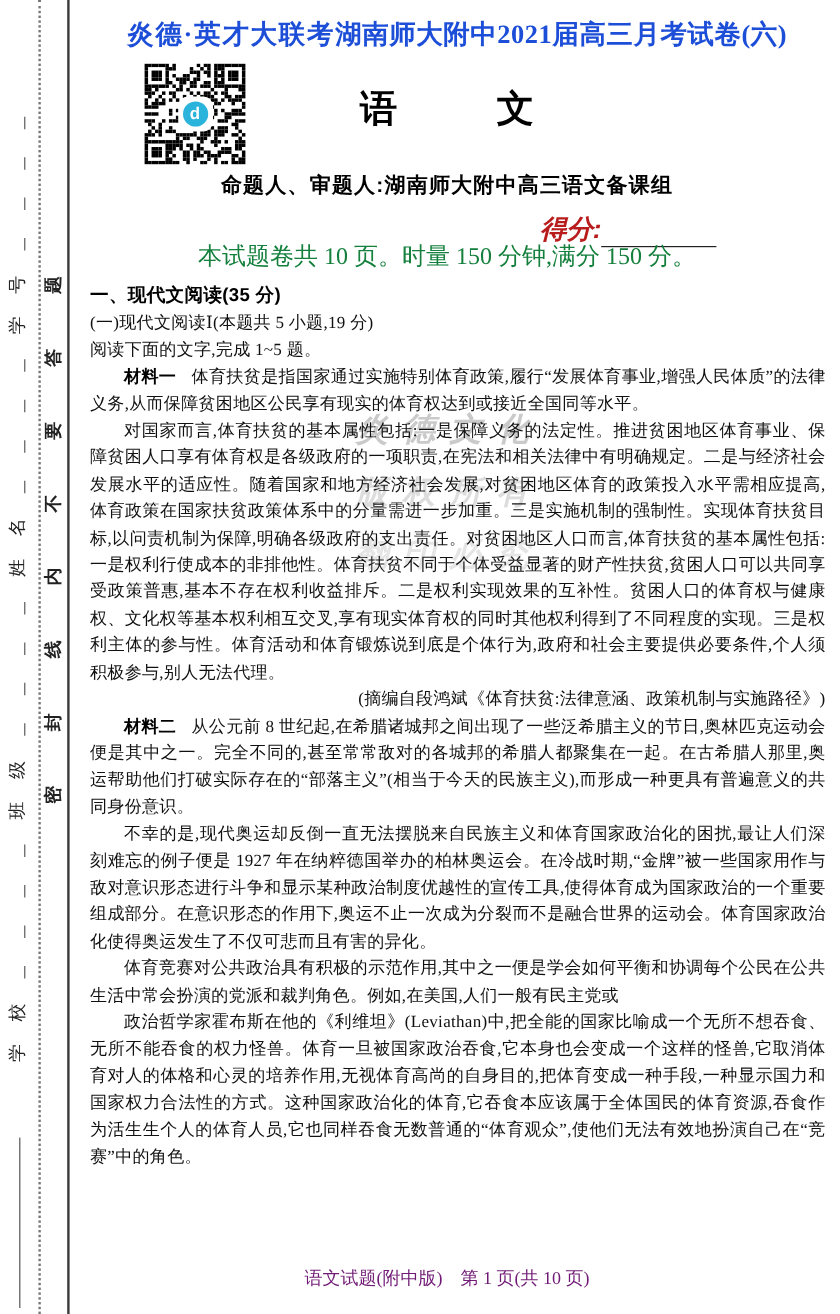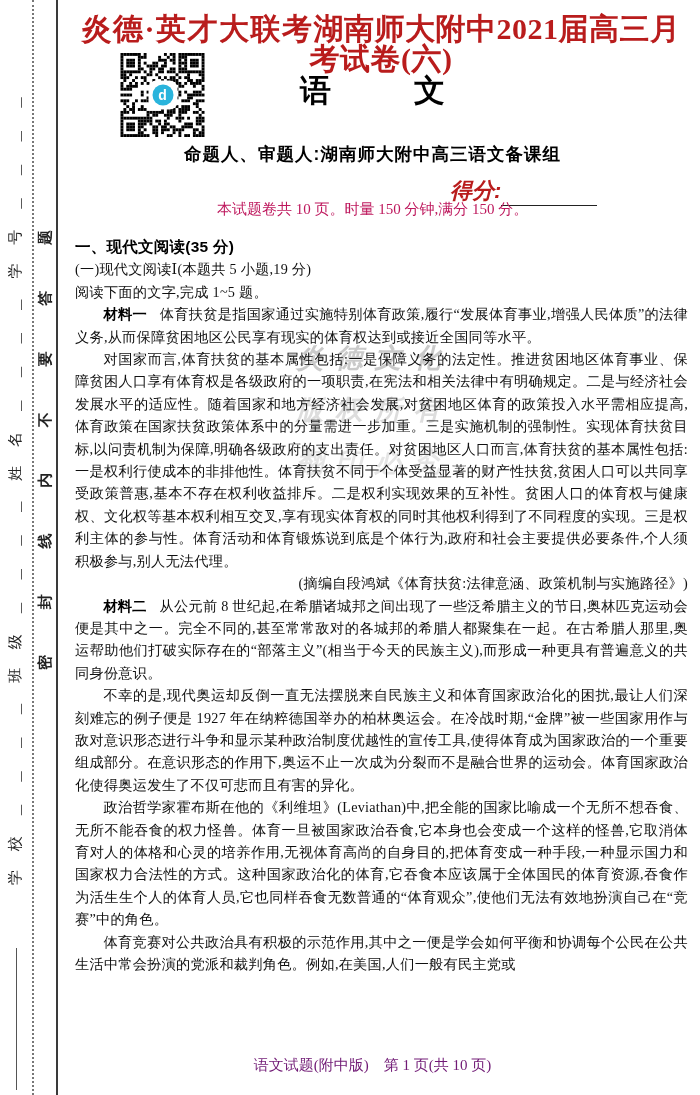--- a/index.html
+++ b/index.html
@@ -25,22 +25,22 @@
   .watermark{position:absolute;left:57px;right:8px;top:332px;text-align:center;
              z-index:0;pointer-events:none;font-weight:bold;}
   .watermark div{font-size:27px;letter-spacing:12px;line-height:52px;font-style:italic;}
   .wm1{color:rgba(150,150,150,.50);}
   .wm2{color:rgba(165,165,165,.38);}
   .wm3{color:rgba(170,170,170,.30);}
 
   
   main{position:relative;z-index:1;}
   .exam-title{position:absolute;left:70px;width:622px;top:14px;margin:0;
-              font-size:30px;line-height:30px;text-align:center;font-weight:900;
-              letter-spacing:.5px;color:#b91c1c;}
+              font-size:22px;line-height:30px;text-align:center;font-weight:900;
+              letter-spacing:.5px;color:#1d4ed8;}
   .exam-title .brand{font-weight:900;letter-spacing:1.5px;}
 
   .qr-wrap{position:absolute;left:120px;top:53px;width:85px;height:84px;}
   .qr-wrap svg{width:85px;height:84px;display:block;fill:#000;}
   .qr-logo{position:absolute;left:50%;top:50%;transform:translate(-50%,-50%);
            width:27px;height:27px;background:#fff;border-radius:7px;
            display:flex;align-items:center;justify-content:center;
            box-shadow:0 0 0 1px #fff;}
   .qr-logo .dot{width:21px;height:21px;border-radius:50%;background:#2ab4dc;
                 color:#fff;display:flex;align-items:center;justify-content:center;
@@ -52,21 +52,21 @@
            font-family:"Liberation Sans","DejaVu Sans",sans-serif;color:#000;}
   .byline{position:absolute;left:57px;right:12px;top:142px;text-align:center;
           font-size:17.5px;font-weight:bold;letter-spacing:1px;
           font-family:"Liberation Sans","DejaVu Sans",sans-serif;color:#000;}
   .score-row{position:absolute;left:450px;top:176px;display:flex;align-items:flex-end;}
   .score-label{font-size:22px;font-weight:bold;
                font-family:"Liberation Sans","DejaVu Sans",sans-serif;color:#b91c1c;font-style:italic;}
   .score-blank{display:inline-block;width:96px;height:16px;
                border-bottom:1.5px solid #222;}
   .info-line{position:absolute;left:57px;right:12px;top:200px;text-align:center;
-             font-size:15px;color:#be185d;}
+             font-size:20px;color:#15803d;}
 
   
   .bodytext{position:absolute;left:75px;top:236px;width:613px;
             font-size:14.2px;line-height:22.4px;text-align:justify;
             letter-spacing:.25px;color:#101010;}
   .bodytext h2{margin:0;font-size:15.5px;font-weight:bold;
                font-family:Liberation Sans, sans-serif;color:#000;}
   .bodytext .line{margin:0;}
   .bodytext p{margin:0;text-indent:2em;}
   .lead{font-family:"Liberation Sans","DejaVu Sans",sans-serif;font-weight:bold;
@@ -512,20 +512,20 @@
 
       <p><b class="lead">材料一</b><span>体育扶贫是指国家通过实施特别体育政策,履行“发展体育事业,增强人民体质”的法律义务,从而保障贫困地区公民享有现实的体育权达到或接近全国同等水平。</span></p>
 
       <p>对国家而言,体育扶贫的基本属性包括:一是保障义务的法定性。推进贫困地区体育事业、保障贫困人口享有体育权是各级政府的一项职责,在宪法和相关法律中有明确规定。二是与经济社会发展水平的适应性。随着国家和地方经济社会发展,对贫困地区体育的政策投入水平需相应提高,体育政策在国家扶贫政策体系中的分量需进一步加重。三是实施机制的强制性。实现体育扶贫目标,以问责机制为保障,明确各级政府的支出责任。对贫困地区人口而言,体育扶贫的基本属性包括:一是权利行使成本的非排他性。体育扶贫不同于个体受益显著的财产性扶贫,贫困人口可以共同享受政策普惠,基本不存在权利收益排斥。二是权利实现效果的互补性。贫困人口的体育权与健康权、文化权等基本权利相互交叉,享有现实体育权的同时其他权利得到了不同程度的实现。三是权利主体的参与性。体育活动和体育锻炼说到底是个体行为,政府和社会主要提供必要条件,个人须积极参与,别人无法代理。</p>
 
       <p class="source-line">(摘编自段鸿斌《体育扶贫:法律意涵、政策机制与实施路径》)</p>
 
       <p><b class="lead">材料二</b><span>从公元前 8 世纪起,在希腊诸城邦之间出现了一些泛希腊主义的节日,奥林匹克运动会便是其中之一。完全不同的,甚至常常敌对的各城邦的希腊人都聚集在一起。在古希腊人那里,奥运帮助他们打破实际存在的“部落主义”(相当于今天的民族主义),而形成一种更具有普遍意义的共同身份意识。</span></p>
 
       <p>不幸的是,现代奥运却反倒一直无法摆脱来自民族主义和体育国家政治化的困扰,最让人们深刻难忘的例子便是 1927 年在纳粹德国举办的柏林奥运会。在冷战时期,“金牌”被一些国家用作与敌对意识形态进行斗争和显示某种政治制度优越性的宣传工具,使得体育成为国家政治的一个重要组成部分。在意识形态的作用下,奥运不止一次成为分裂而不是融合世界的运动会。体育国家政治化使得奥运发生了不仅可悲而且有害的异化。</p>
+      <p>体育竞赛对公共政治具有积极的示范作用,其中之一便是学会如何平衡和协调每个公民在公共生活中常会扮演的党派和裁判角色。例如,在美国,人们一般有民主党或</p>
       <p>政治哲学家霍布斯在他的《利维坦》(Leviathan)中,把全能的国家比喻成一个无所不想吞食、无所不能吞食的权力怪兽。体育一旦被国家政治吞食,它本身也会变成一个这样的怪兽,它取消体育对人的体格和心灵的培养作用,无视体育高尚的自身目的,把体育变成一种手段,一种显示国力和国家权力合法性的方式。这种国家政治化的体育,它吞食本应该属于全体国民的体育资源,吞食作为活生生个人的体育人员,它也同样吞食无数普通的“体育观众”,使他们无法有效地扮演自己在“竞赛”中的角色。</p>
-      <p>体育竞赛对公共政治具有积极的示范作用,其中之一便是学会如何平衡和协调每个公民在公共生活中常会扮演的党派和裁判角色。例如,在美国,人们一般有民主党或</p>
     </section>
 
     <footer>语文试题(附中版)　第 1 页(共 10 页)</footer>
 
   </main>
 </div>
 
 </body></html>

